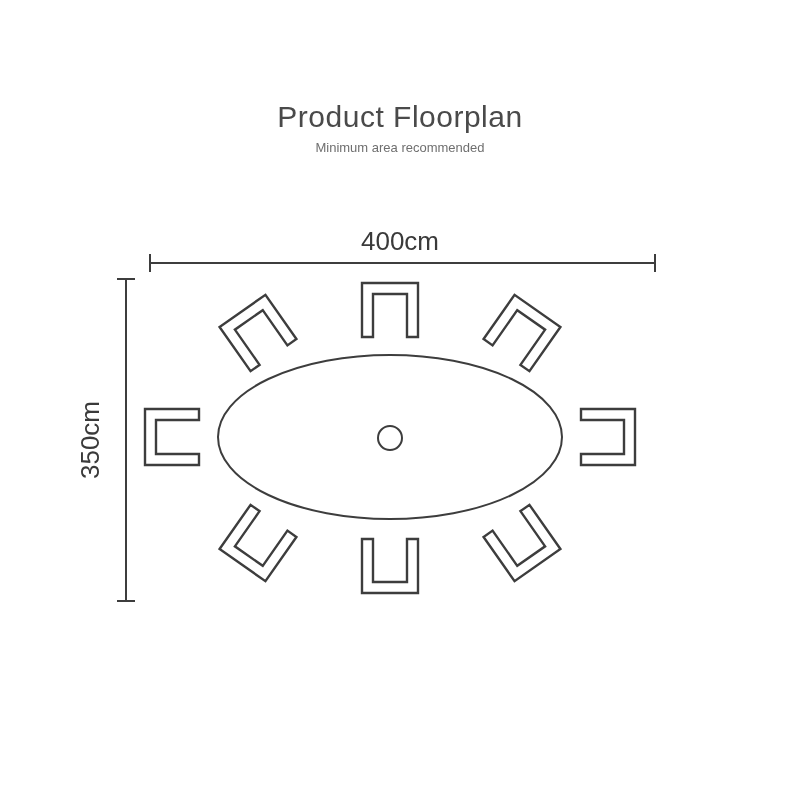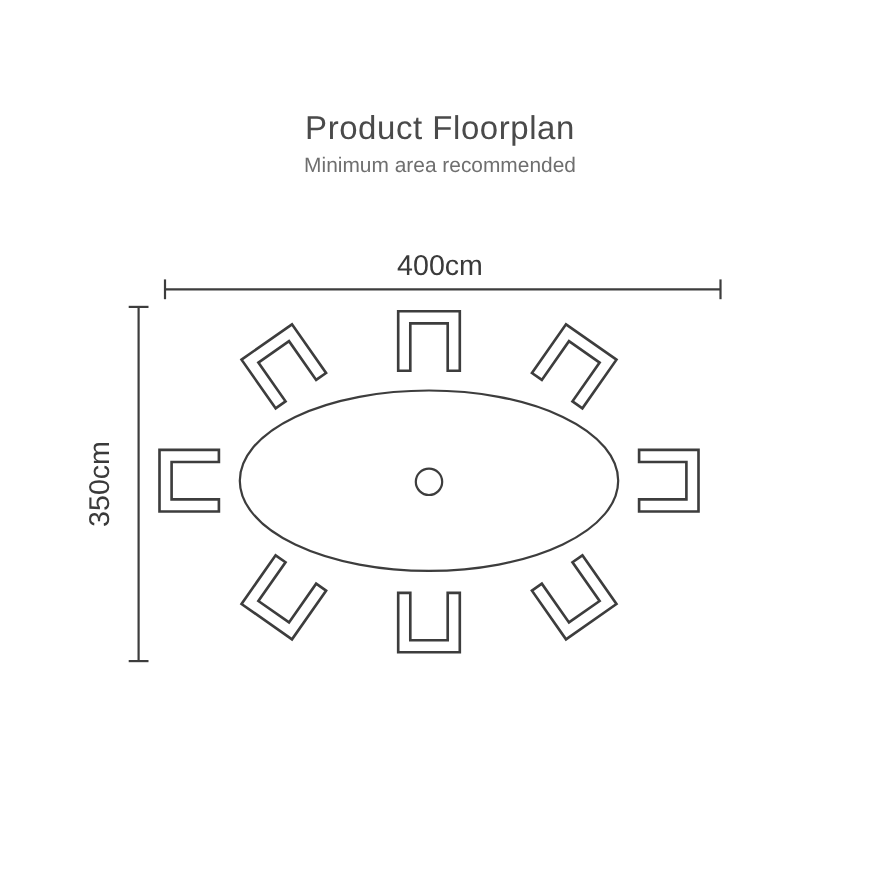--- a/index.html
+++ b/index.html
@@ -25,21 +25,21 @@
     font-weight: 400;
     letter-spacing: 0.5px;
     color: #4a4a4a;
   }
   .subtitle {
     position: absolute;
     top: 140px;
     left: 0;
     width: 100%;
     text-align: center;
-    font-size: 19px;
+    font-size: 13px;
     font-weight: 400;
     color: #6f6f6f;
   }
   svg.floorplan {
     position: absolute;
     top: 0;
     left: 0;
   }
   svg text.dim-label {
     font-family: "Liberation Sans", sans-serif;

